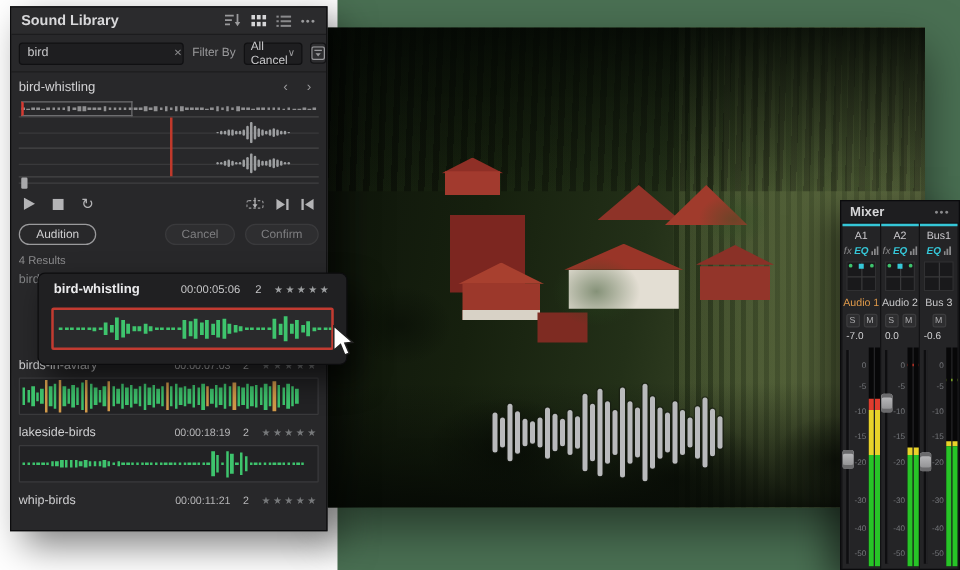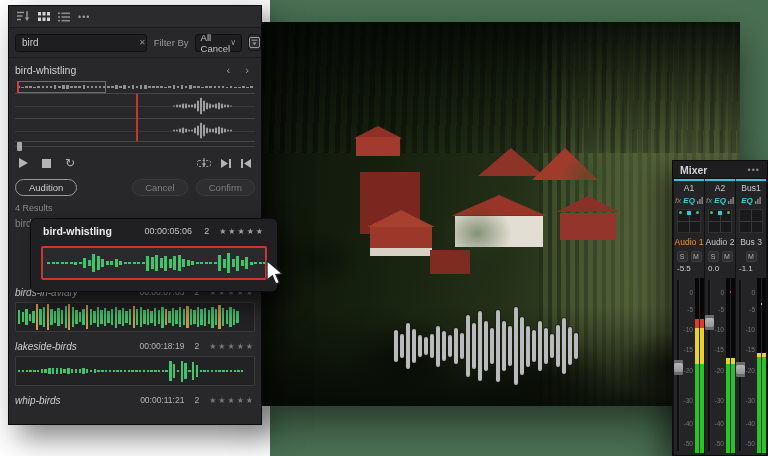--- a/index.html
+++ b/index.html
@@ -83,21 +83,21 @@
   .sl-actions{height:26px;display:flex;align-items:center;padding:0 6px;gap:8px;}
   .btn-audition{border:1px solid #9a9a9c;border-radius:9px;background:none;color:#cfcfd1;
         font-size:9.5px;padding:2px 13px;font-family:inherit;}
   .btn-dim{border:1px solid #3a3a3c;border-radius:9px;background:#2e2e30;color:#7e7e80;
         font-size:9.5px;padding:2px 12px;font-family:inherit;}
   .spacer{flex:1;}
   .sl-count{height:16px;line-height:16px;padding:0 6px;font-size:9px;color:#8a8a8c;}
   .sl-hidden-row{height:16px;line-height:16px;padding:0 6px;font-size:10px;color:#808284;}
   .sl-row{padding:0 6px;}
   .row-head{height:16px;display:flex;align-items:center;}
-  .row-head .nm{flex:1;font-size:10px;color:#cfcfd1;font-style:italic;}
+  .row-head .nm{flex:1;font-size:10px;color:#cfcfd1;}
   .row-head .dur,.row-head .cnt{font-size:8.5px;color:#b4b4b6;margin-left:11px;}
   .row-head .cnt{margin-left:10px;}
   .stars{font-size:8px;letter-spacing:2px;color:#77797b;margin-left:10px;white-space:nowrap;}
   .row-wave{height:30px;border:1px solid #3a3a3c;background:#222224;border-radius:1px;
         margin-top:2px;padding:0 2px;}
   .row2{margin-top:52px;}
   .row3{margin-top:6px;}
   .row4{margin-top:6px;}
 
   
@@ -222,20 +222,21 @@
         <i style="flex: 0 0 auto; display: block; width: 4px; height: 30%; background: rgb(185, 186, 188); margin-right: 2px; border-radius: 3px;"></i>
         <i style="flex: 0 0 auto; display: block; width: 4px; height: 52%; background: rgb(185, 186, 188); margin-right: 2px; border-radius: 3px;"></i>
         <i style="flex: 0 0 auto; display: block; width: 4px; height: 68%; background: rgb(185, 186, 188); margin-right: 2px; border-radius: 3px;"></i>
         <i style="flex: 0 0 auto; display: block; width: 4px; height: 46%; background: rgb(185, 186, 188); margin-right: 2px; border-radius: 3px;"></i>
         <i style="flex: 0 0 auto; display: block; width: 4px; height: 32%; background: rgb(185, 186, 188); margin-right: 2px; border-radius: 3px;"></i>
       </div>
   </div>
 
   <div class="slib">
     <div class="sl-header">
+      <span class="sl-title">Sound Library</span>
       <span class="hicon">
         <svg width="13" height="11" viewBox="0 0 13 11">
             <g stroke="#9a9a9c" stroke-width="1.4">
               <line x1="0" y1="1.5" x2="7" y2="1.5"></line>
               <line x1="0" y1="5" x2="5.5" y2="5"></line>
               <line x1="0" y1="8.5" x2="4" y2="8.5"></line>
               <line x1="10" y1="0" x2="10" y2="8"></line>
             </g>
             <path d="M7.8 6.5 L10 10 L12.2 6.5 Z" fill="#9a9a9c"></path>
           </svg>
@@ -707,21 +708,21 @@
             <span class="pan-dot" style="left:1px;"></span>
               <span class="pan-sq"></span>
               <span class="pan-dot" style="right:1px;"></span>
           </div>
         </div>
         <div class="ch-name orange">Audio 1</div>
         <div class="ch-sm">
           <span class="sm-btn">S</span>
           <span class="sm-btn">M</span>
         </div>
-        <div class="ch-val">-5.5</div>
+        <div class="ch-val">-7.0</div>
         <div class="ch-fader">
           <div class="groove"></div>
           <div class="fhandle" style="top:84px;"></div>
           <div class="db-scale">
               <span style="top: 8px;">0</span>
               <span style="top: 25px;">-5</span>
               <span style="top: 45px;">-10</span>
               <span style="top: 65px;">-15</span>
               <span style="top: 86px;">-20</span>
               <span style="top: 116px;">-30</span>
@@ -821,21 +822,21 @@
         <div class="ch-pan">
           <div class="pan-box">
             <div class="vline"></div>
               <div class="hline"></div>
           </div>
         </div>
         <div class="ch-name">Bus 3</div>
         <div class="ch-sm">
           <span class="sm-btn">M</span>
         </div>
-        <div class="ch-val">-1.1</div>
+        <div class="ch-val">-0.6</div>
         <div class="ch-fader">
           <div class="groove"></div>
           <div class="fhandle" style="top:86px;"></div>
           <div class="db-scale">
               <span style="top: 8px;">0</span>
               <span style="top: 25px;">-5</span>
               <span style="top: 45px;">-10</span>
               <span style="top: 65px;">-15</span>
               <span style="top: 86px;">-20</span>
               <span style="top: 116px;">-30</span>

